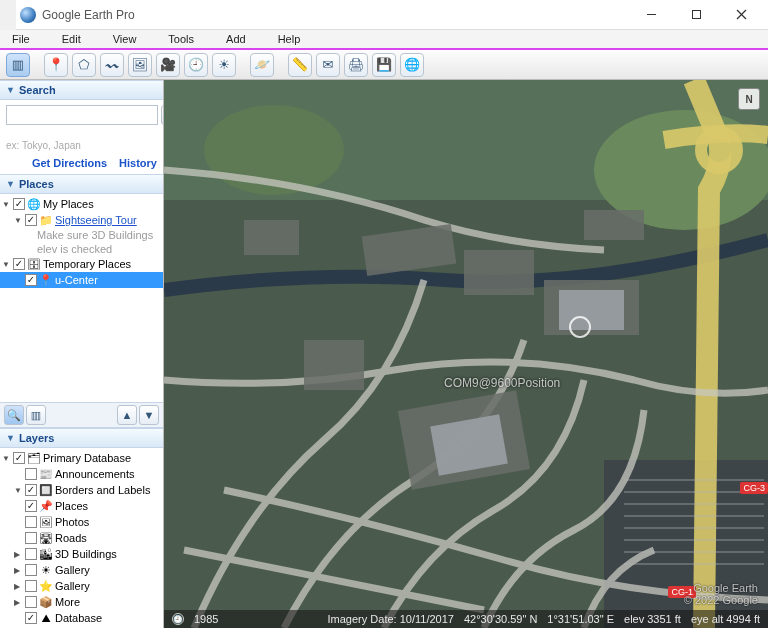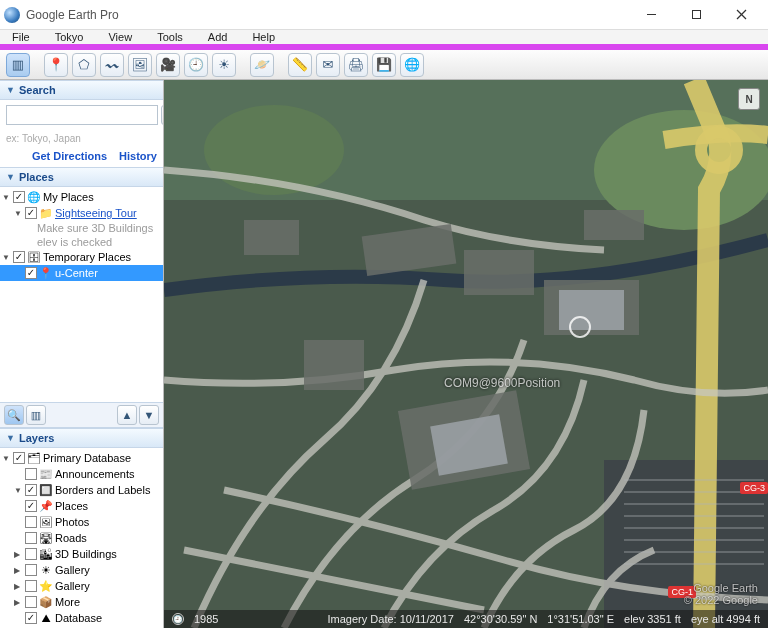--- a/index.html
+++ b/index.html
@@ -1,42 +1,42 @@
 <!DOCTYPE html>
 <html><head>
 <meta charset="utf-8">
 <style>
 * { margin: 0; padding: 0; box-sizing: border-box; font-family: "Segoe UI", Tahoma, sans-serif; font-size: 11px; }
 html, body { width: 768px; height: 628px; overflow: hidden; background: #f0f0f0; }
 
-.titlebar { height: 30px; background: #fff; display: flex; align-items: center; padding: 0 4px; border-bottom: 1px solid #ddd; }
+.titlebar { height: 30px; background: #fff; display: flex; align-items: center; padding: 0 4px; border-bottom: 1px solid #ddd; margin-left: 16px; }
 .titlebar .app-icon { width: 16px; height: 16px; margin-right: 6px; border-radius: 50%; background: radial-gradient(circle at 35% 35%, #bfe0ff, #3a7bbf 60%, #1a4570); }
 .titlebar .title { flex: 1; color: #555; font-size: 12px; }
 .winbtn { width: 45px; height: 28px; display: flex; align-items: center; justify-content: center; color: #333; }
 .winbtn svg { width: 11px; height: 11px; }
 
-.menubar { height: 20px; background: #f4f4f4; display: flex; align-items: center; padding: 0 6px; gap: 13px; border-bottom: 6px solid #d946ef; }
+.menubar { height: 20px; background: #f4f4f4; display: flex; align-items: center; padding: 0 6px; gap: 20px; border-bottom: 2px solid #d946ef; }
 .menubar span { padding: 2px 6px; color: #222; }
 
 .toolbar { height: 30px; background: linear-gradient(#fdfdfd,#e8e8e8); border-bottom: 1px solid #bbb; display: flex; align-items: center; padding: 0 6px; gap: 4px; }
 .tool-sep { width: 6px; }
 .tbtn { width: 24px; height: 24px; border: 1px solid #b8c4d0; border-radius: 4px; background: linear-gradient(#fefefe,#e6edf5); display: flex; align-items: center; justify-content: center; color: #357; font-size: 13px; }
 .tbtn.active { background: linear-gradient(#cfe3fb,#a9ccf0); border-color: #7da8d9; }
 
 .content { display: flex; height: 548px; }
 .sidebar { width: 164px; background: #fff; border-right: 1px solid #bbb; display: flex; flex-direction: column; overflow: hidden; }
 
 .panel-head { background: linear-gradient(#f4faff,#d9e8f7); border-top: 1px solid #c6d6e8; border-bottom: 1px solid #c6d6e8; padding: 3px 6px; font-weight: bold; color: #1a4a8a; font-size: 12px; display: flex; align-items: center; gap: 4px; }
 .panel-head .tri { color:#3a6ea5; font-size:9px; }
 
 .search-body { padding: 5px 6px; }
 .search-row { display:flex; gap:3px; }
 .search-row input { flex:1; height:20px; border:1px solid #b8c4d0; padding:0 4px; }
 .search-row button { height:20px; padding:0 8px; border:1px solid #b8c4d0; border-radius:3px; background:linear-gradient(#fdfdfd,#e8e8e8); color:#888; }
-.search-ex { color:#aaa; margin-top:8px; font-size:10px; }
+.search-ex { color:#aaa; margin-top:15px; font-size:10px; }
 .search-links { margin-top:6px; text-align:right; color:#1a53c9; font-weight:bold; font-size:11px; display:flex; justify-content:flex-end; gap:12px; }
 
 .tree { padding: 2px 0; font-size: 11px; flex:0 0 auto; }
 .tree .row { display:flex; align-items:center; gap:2px; padding:1px 2px; white-space:nowrap; }
 .tree .row.sel { background:#3399ff; color:#fff; }
 .tree .indent0 { padding-left: 2px; }
 .tree .indent1 { padding-left: 14px; }
 .tree .indent2 { padding-left: 26px; }
 .tri-sm { width:9px; font-size:8px; color:#555; }
 .cb { width:12px; height:12px; border:1px solid #888; background:#fff; display:inline-flex; align-items:center; justify-content:center; font-size:10px; line-height:1; color:#222; }
@@ -84,21 +84,21 @@
   <div class="winbtn">
       <svg viewBox="0 0 11 11">
         <line x1="1" y1="1" x2="10" y2="10" stroke="#333" stroke-width="1.2"></line>
         <line x1="10" y1="1" x2="1" y2="10" stroke="#333" stroke-width="1.2"></line>
       </svg>
     </div>
 </div>
 
 <div class="menubar">
   <span>File</span>
-  <span>Tokyo</span>
+  <span>Edit</span>
   <span>View</span>
   <span>Tools</span>
   <span>Add</span>
   <span>Help</span>
 </div>
 
 <div class="toolbar">
   <div class="tbtn active">▥</div>
   <div class="tool-sep"></div>
   <div class="tbtn">📍</div>

